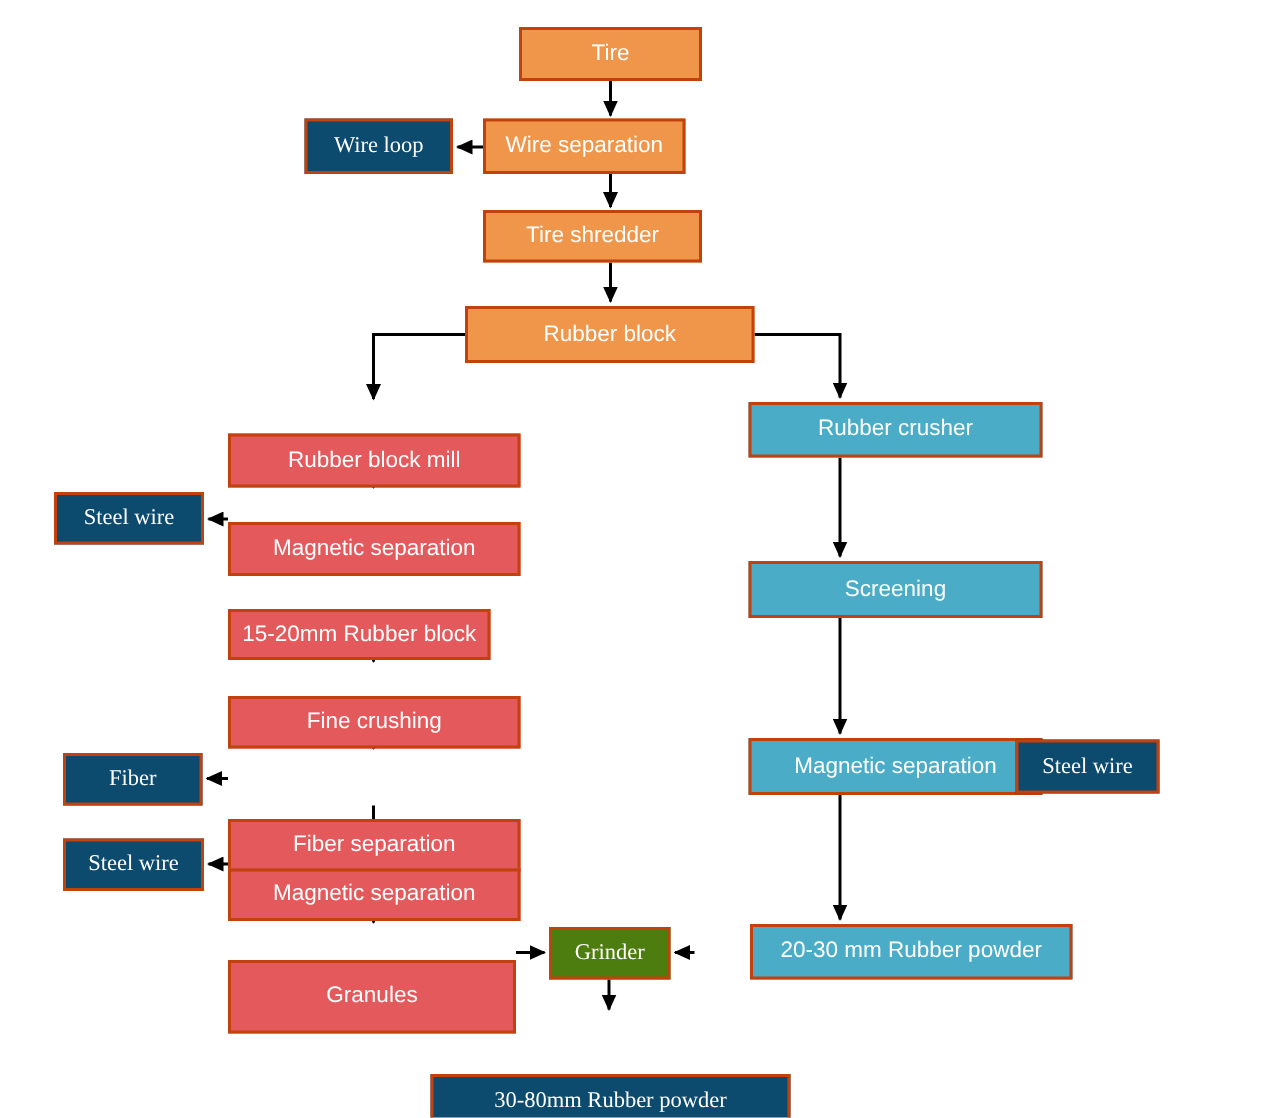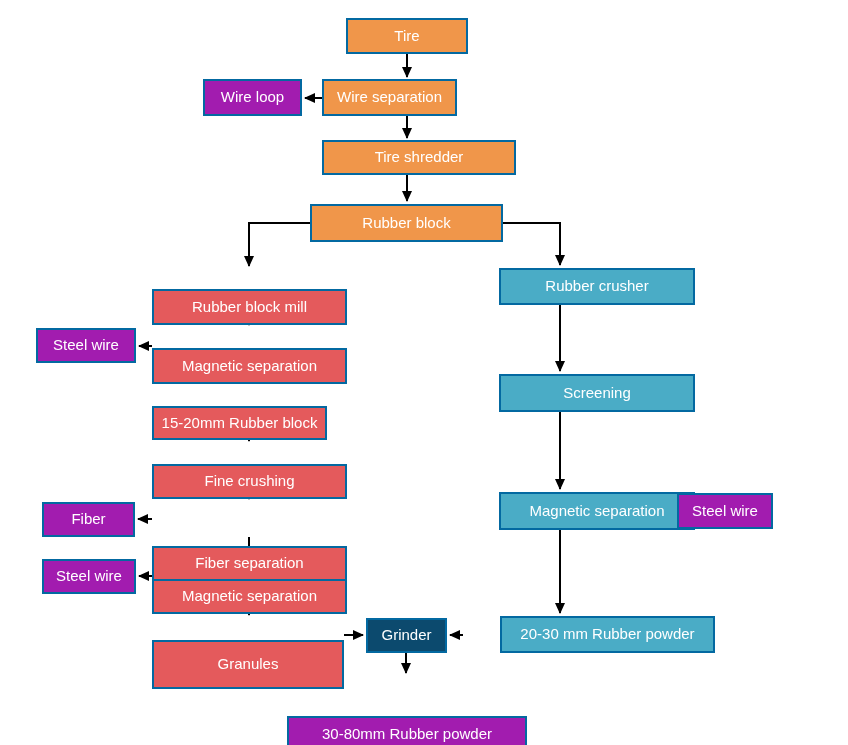--- a/index.html
+++ b/index.html
@@ -8,32 +8,32 @@
     background:#ffffff;
     font-family:"Liberation Sans", sans-serif;
     position:relative;
     overflow:hidden;
   }
   .canvas{position:absolute;left:0;top:0;width:848px;height:745px;}
   .edges{position:absolute;left:0;top:0;width:848px;height:745px;pointer-events:none;}
   .node{
     position:absolute;
     display:flex;align-items:center;justify-content:center;
-    border:2px solid #0369a1;
+    border:2px solid #c2410c;
     box-sizing:border-box;
     color:#ffffff;
     font-size:15px;
     line-height:1.1;
     white-space:nowrap;
   }
   .c-orange{background:#F0964A;}
   .c-red{background:#E45A5C;margin-top:20px;}
   .c-blue{background:#4AACC6;margin-left:37px;}
-  .c-green{background:#a21caf;}
-  .c-gray{background:#0c4a6e;}
+  .c-green{background:#0c4a6e;font-family:Liberation Serif, serif;}
+  .c-gray{background:#4d7c0f;font-family:Liberation Serif, serif;}
 </style>
 </head>
 <body>
 
 <div class="canvas">
 
   <svg class="edges" width="848" height="745" viewBox="0 0 848 745" xmlns="http://www.w3.org/2000/svg">
     <defs>
       <marker id="arrow" markerUnits="userSpaceOnUse" markerWidth="11" markerHeight="10" refX="10" refY="5" orient="auto">
         <path d="M0,0 L11,5 L0,10 z" fill="#000000"></path>
@@ -61,21 +61,21 @@
       <line x1="560" y1="412" x2="560" y2="489" marker-end="url(#arrow)"></line>
       <line x1="658" y1="511" x2="674" y2="511" marker-end="url(#arrow)"></line>
       <line x1="560" y1="530" x2="560" y2="613" marker-end="url(#arrow)"></line>
       <line x1="463" y1="635" x2="450" y2="635" marker-end="url(#arrow)"></line>
     </g>
   </svg>
 
   <div class="node c-orange" style="left:346px;top:18px;width:122px;height:36px">Tire</div>
   <div class="node c-orange" style="left:322px;top:79px;width:135px;height:37px">Wire separation</div>
   <div class="node c-green" style="left:203px;top:79px;width:99px;height:37px">Wire loop</div>
-  <div class="node c-orange" style="left:322px;top:140px;width:194px;height:35px">Tire shredder</div>
+  <div class="node c-orange" style="left:322px;top:140px;width:146px;height:35px">Tire shredder</div>
   <div class="node c-orange" style="left:310px;top:204px;width:193px;height:38px">Rubber block</div>
 
   <div class="node c-red" style="left:152px;top:269px;width:195px;height:36px">Rubber block mill</div>
   <div class="node c-green" style="left:36px;top:328px;width:100px;height:35px">Steel wire</div>
   <div class="node c-red" style="left:152px;top:328px;width:195px;height:36px">Magnetic separation</div>
   <div class="node c-red" style="left:152px;top:386px;width:175px;height:34px">15-20mm Rubber block</div>
   <div class="node c-red" style="left:152px;top:444px;width:195px;height:35px">Fine crushing</div>
   <div class="node c-green" style="left:42px;top:502px;width:93px;height:35px">Fiber</div>
   <div class="node c-red" style="left:152px;top:526px;width:195px;height:35px">Fiber separation</div>
   <div class="node c-green" style="left:42px;top:559px;width:94px;height:35px">Steel wire</div>

